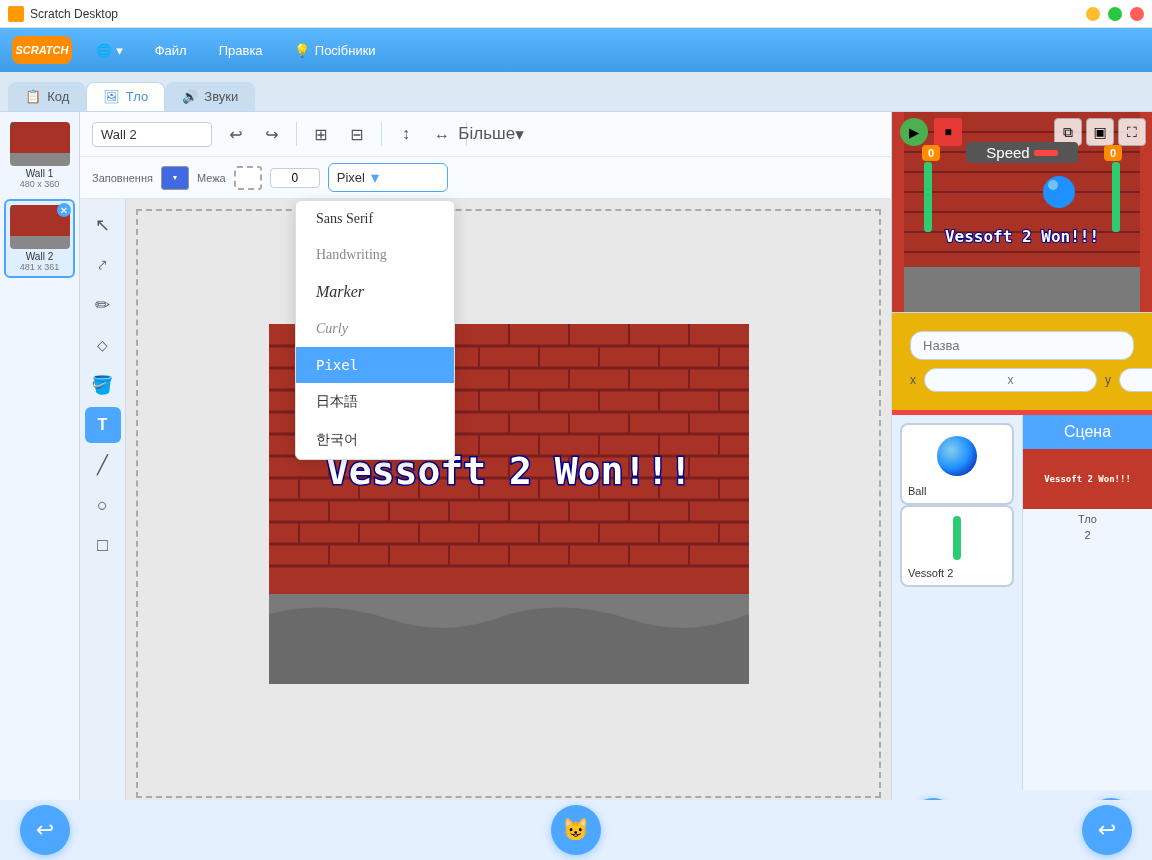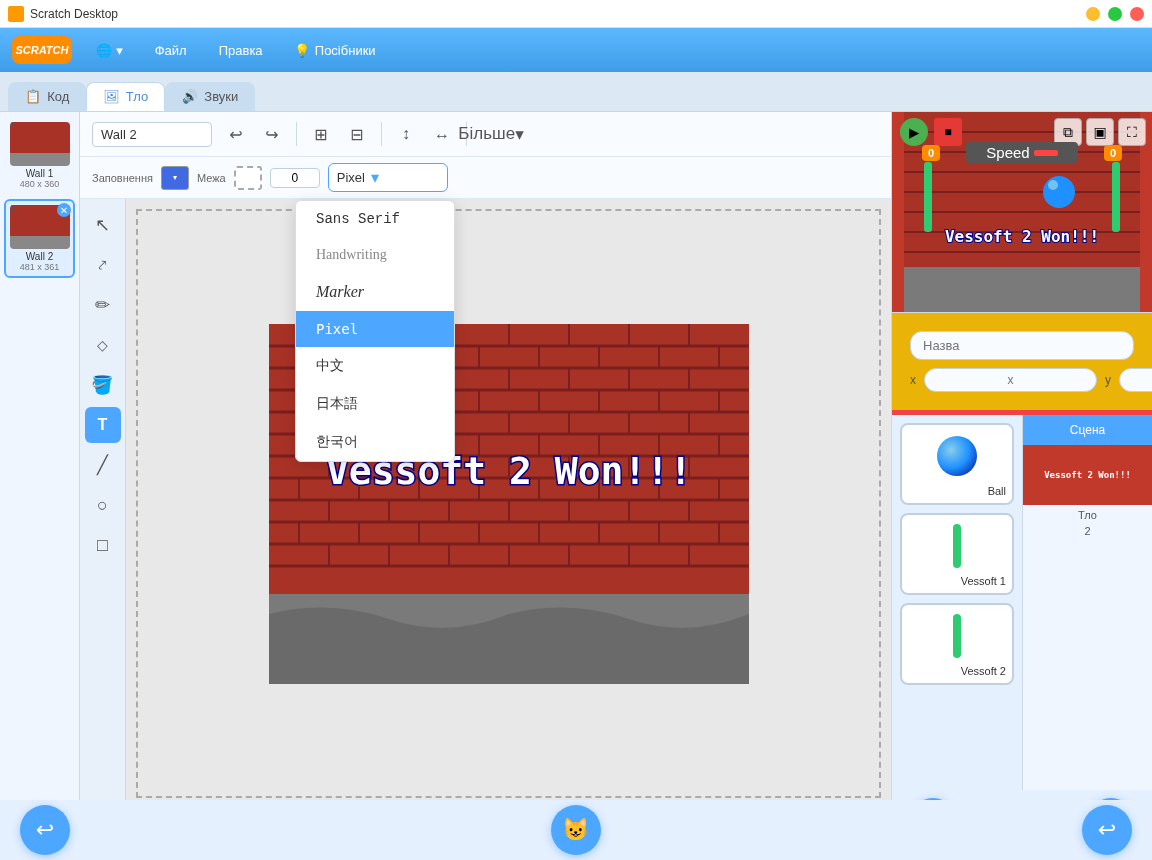--- a/index.html
+++ b/index.html
@@ -477,23 +477,22 @@
     .sprite-list-area {
       flex: 1;
       padding: 8px;
       overflow-y: auto;
     }
     .sprite-card {
       border-radius: 8px;
       background: white;
       border: 2px solid #c0d0e0;
       padding: 6px;
-      text-align: right;
-      cursor: pointer;
-      margin-bottom: 8px;
+      text-align: left;
+      cursor: pointer;
     }
     .sprite-card-img {
       width: 60px;
       height: 50px;
       margin: 0 auto 4px;
       display: flex;
       align-items: center;
       justify-content: center;
     }
     .sprite-card-label { font-size: 11px; color: #333; }
@@ -526,21 +525,21 @@
     .scene-panel {
       width: 130px;
       border-left: 1px solid #cdd9e5;
       background: #f0f6ff;
       display: flex;
       flex-direction: column;
     }
     .scene-header {
       background: #4da6ff;
       color: white;
-      font-size: 12px;
+      font-size: 16px;
       padding: 8px;
       text-align: center;
       border-radius: 0 0 0 0;
     }
     .scene-thumbnail {
       width: 100%;
       height: 60px;
       background: #c0392b;
       overflow: hidden;
       display: flex;
@@ -816,34 +815,34 @@
       </button>
       <div class="zoom-controls">
         <button class="zoom-btn">🔍</button>
         <button class="zoom-btn" style="font-size:16px;">⁼</button>
         <button class="zoom-btn">🔍</button>
       </div>
     </div>
   </div>
 
   <div class="font-menu">
-    <div class="font-menu-item" style="font-family:Liberation Mono, monospace;">
+    <div class="font-menu-item" style="font-family:Liberation Serif, serif;">
       <span>Sans Serif</span>
     </div>
     <div class="font-menu-item" style="font-family:cursive; color:#888;">
       <span>Handwriting</span>
     </div>
     <div class="font-menu-item" style="font-family:fantasy; font-weight:normal; font-style:italic; font-size:16px;">
       <span>Marker</span>
     </div>
+    <div class="font-menu-item" style="font-family:cursive; font-style:italic; color:#888;">
+      <span>Curly</span>
+    </div>
     <div class="font-menu-item selected" style="font-family:monospace;">
       <span>Pixel</span>
-    </div>
-    <div class="font-menu-item">
-      <span>中文</span>
     </div>
     <div class="font-menu-item">
       <span>日本語</span>
     </div>
     <div class="font-menu-item">
       <span>한국어</span>
     </div>
   </div>
 
   <div class="right-panel">
@@ -908,26 +907,20 @@
     <div class="sprite-section">
       <div class="sprite-list-area">
 
         <div class="sprite-card">
           <div class="sprite-card-img">
             <div class="ball-shape"></div>
           </div>
           <div class="sprite-card-label">Ball</div>
         </div>
 
-        <div class="sprite-card">
-          <div class="sprite-card-img">
-            <div class="vessoft1-shape"></div>
-          </div>
-          <div class="sprite-card-label">Vessoft 1</div>
-        </div>
 
         <div class="sprite-card">
           <div class="sprite-card-img">
             <div class="vessoft2-shape"></div>
           </div>
           <div class="sprite-card-label">Vessoft 2</div>
         </div>
       </div>
 
       <div class="scene-panel">

